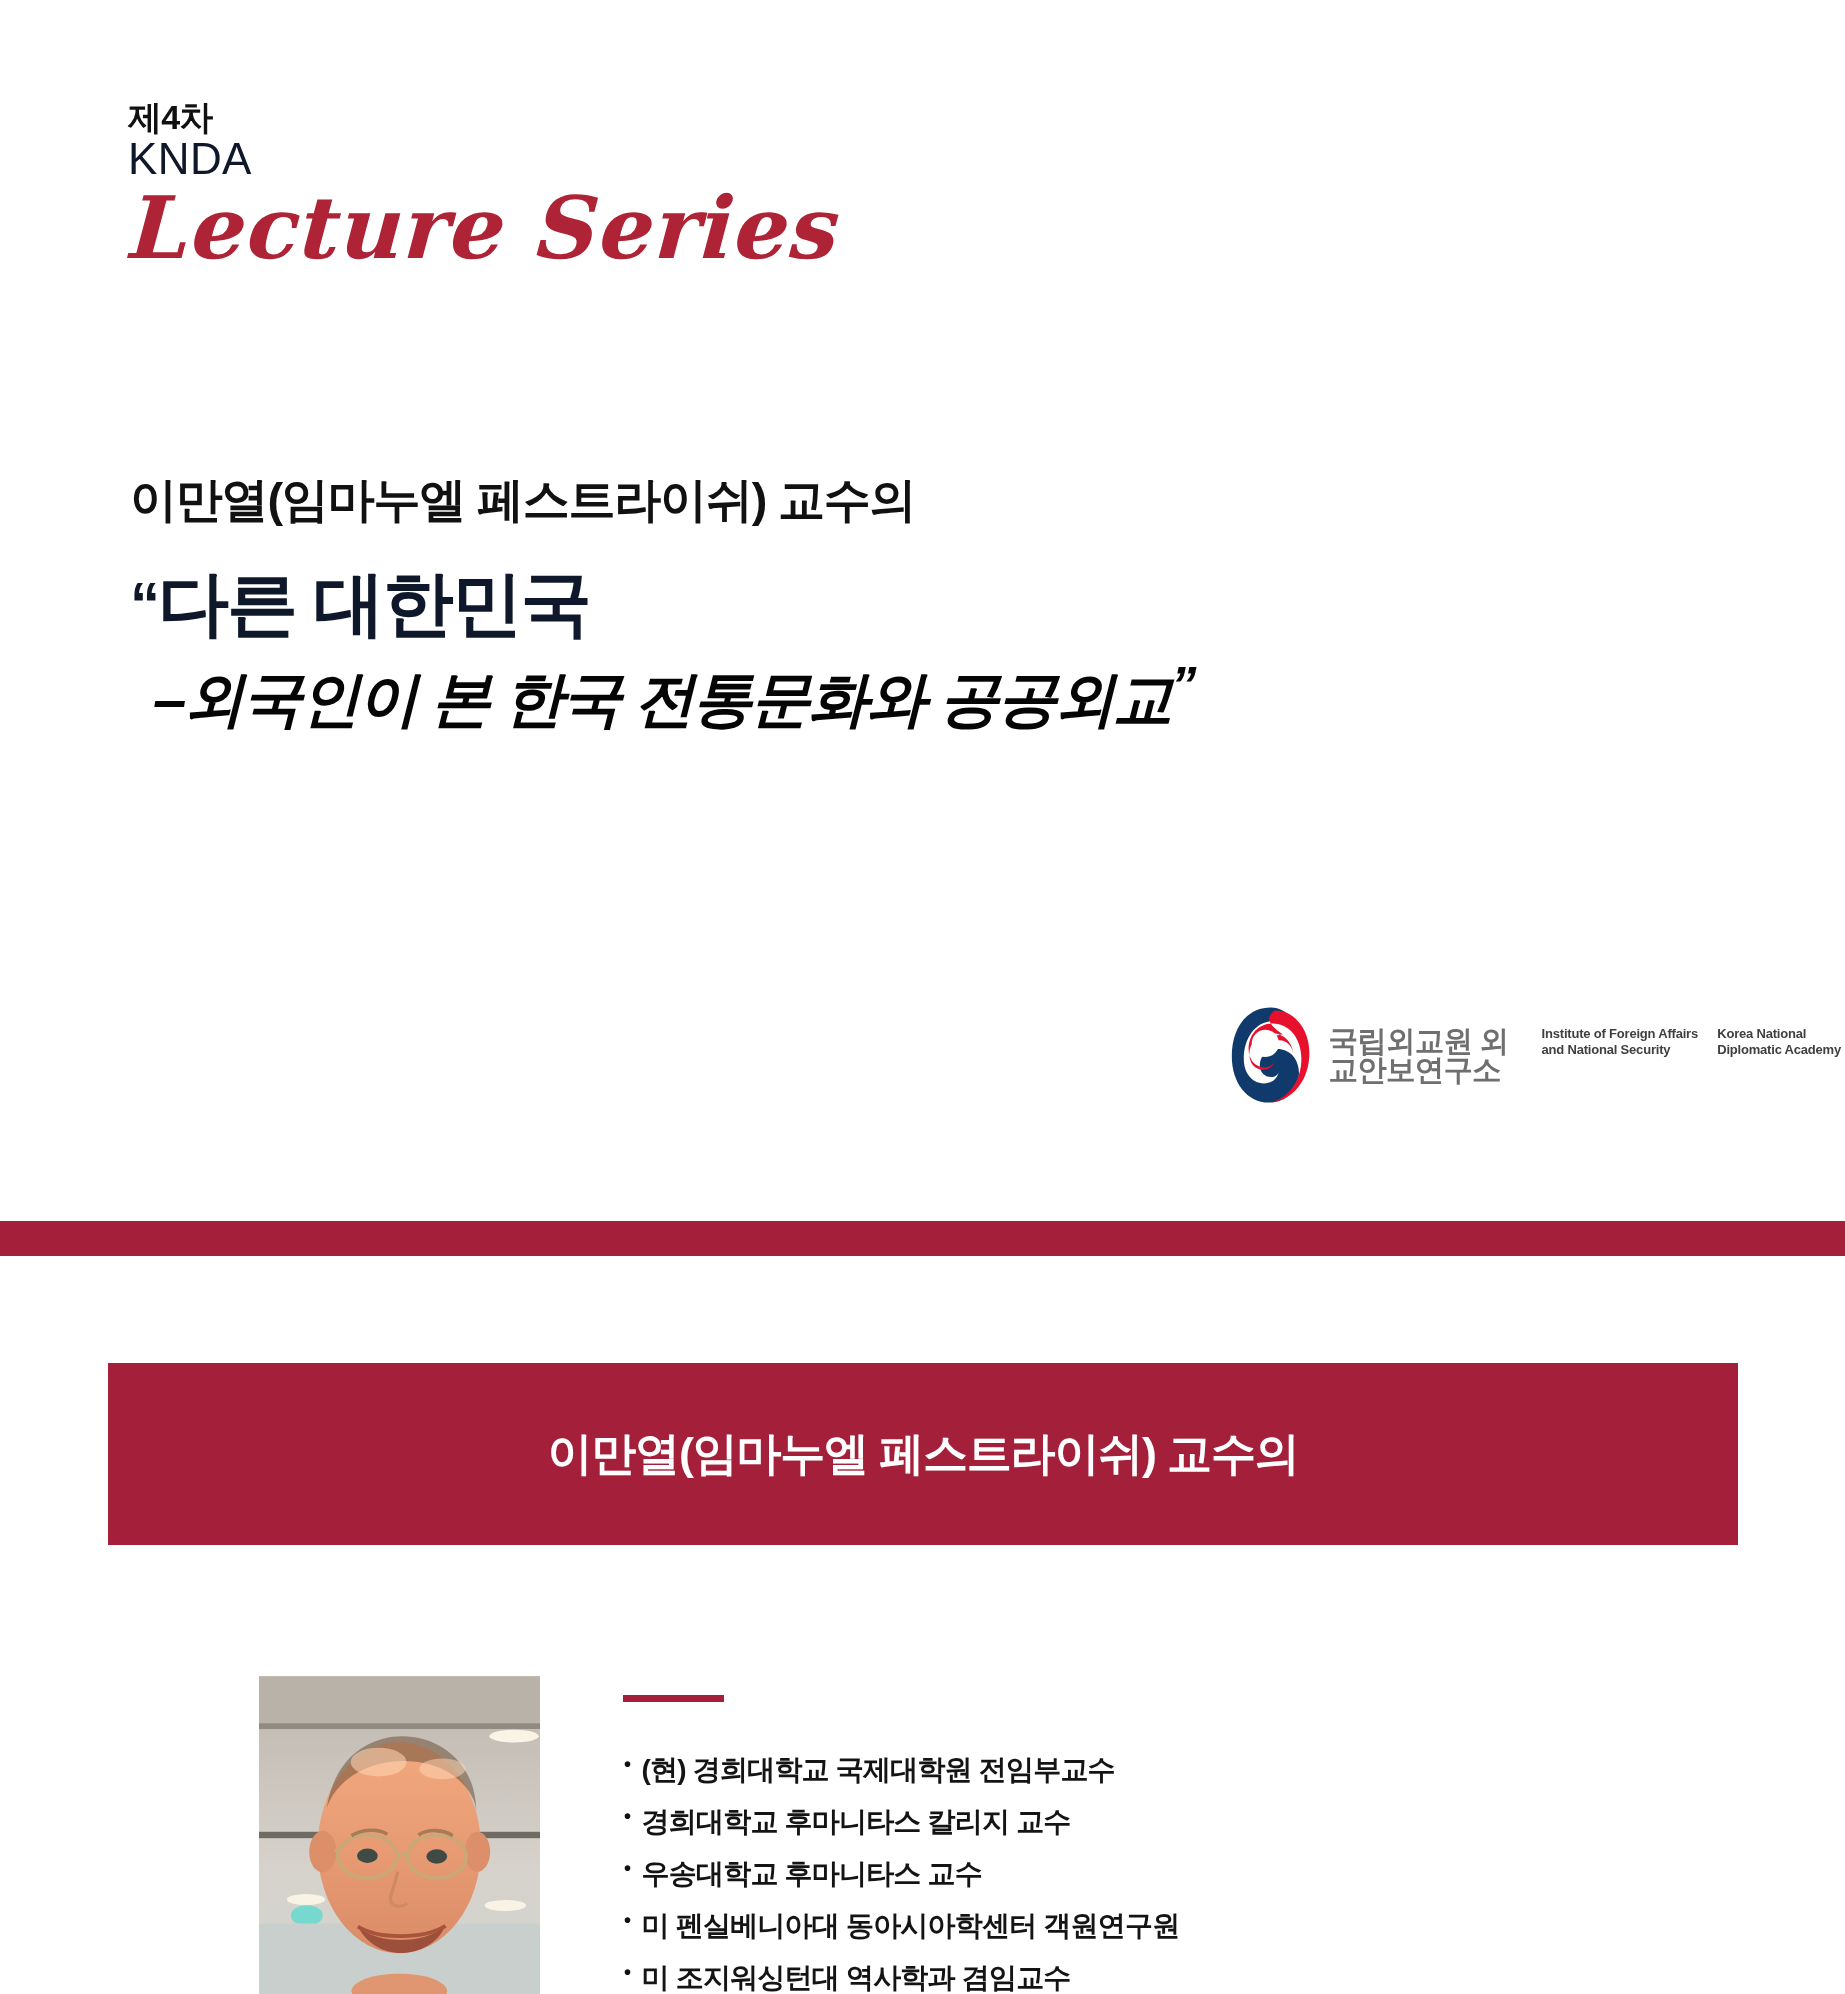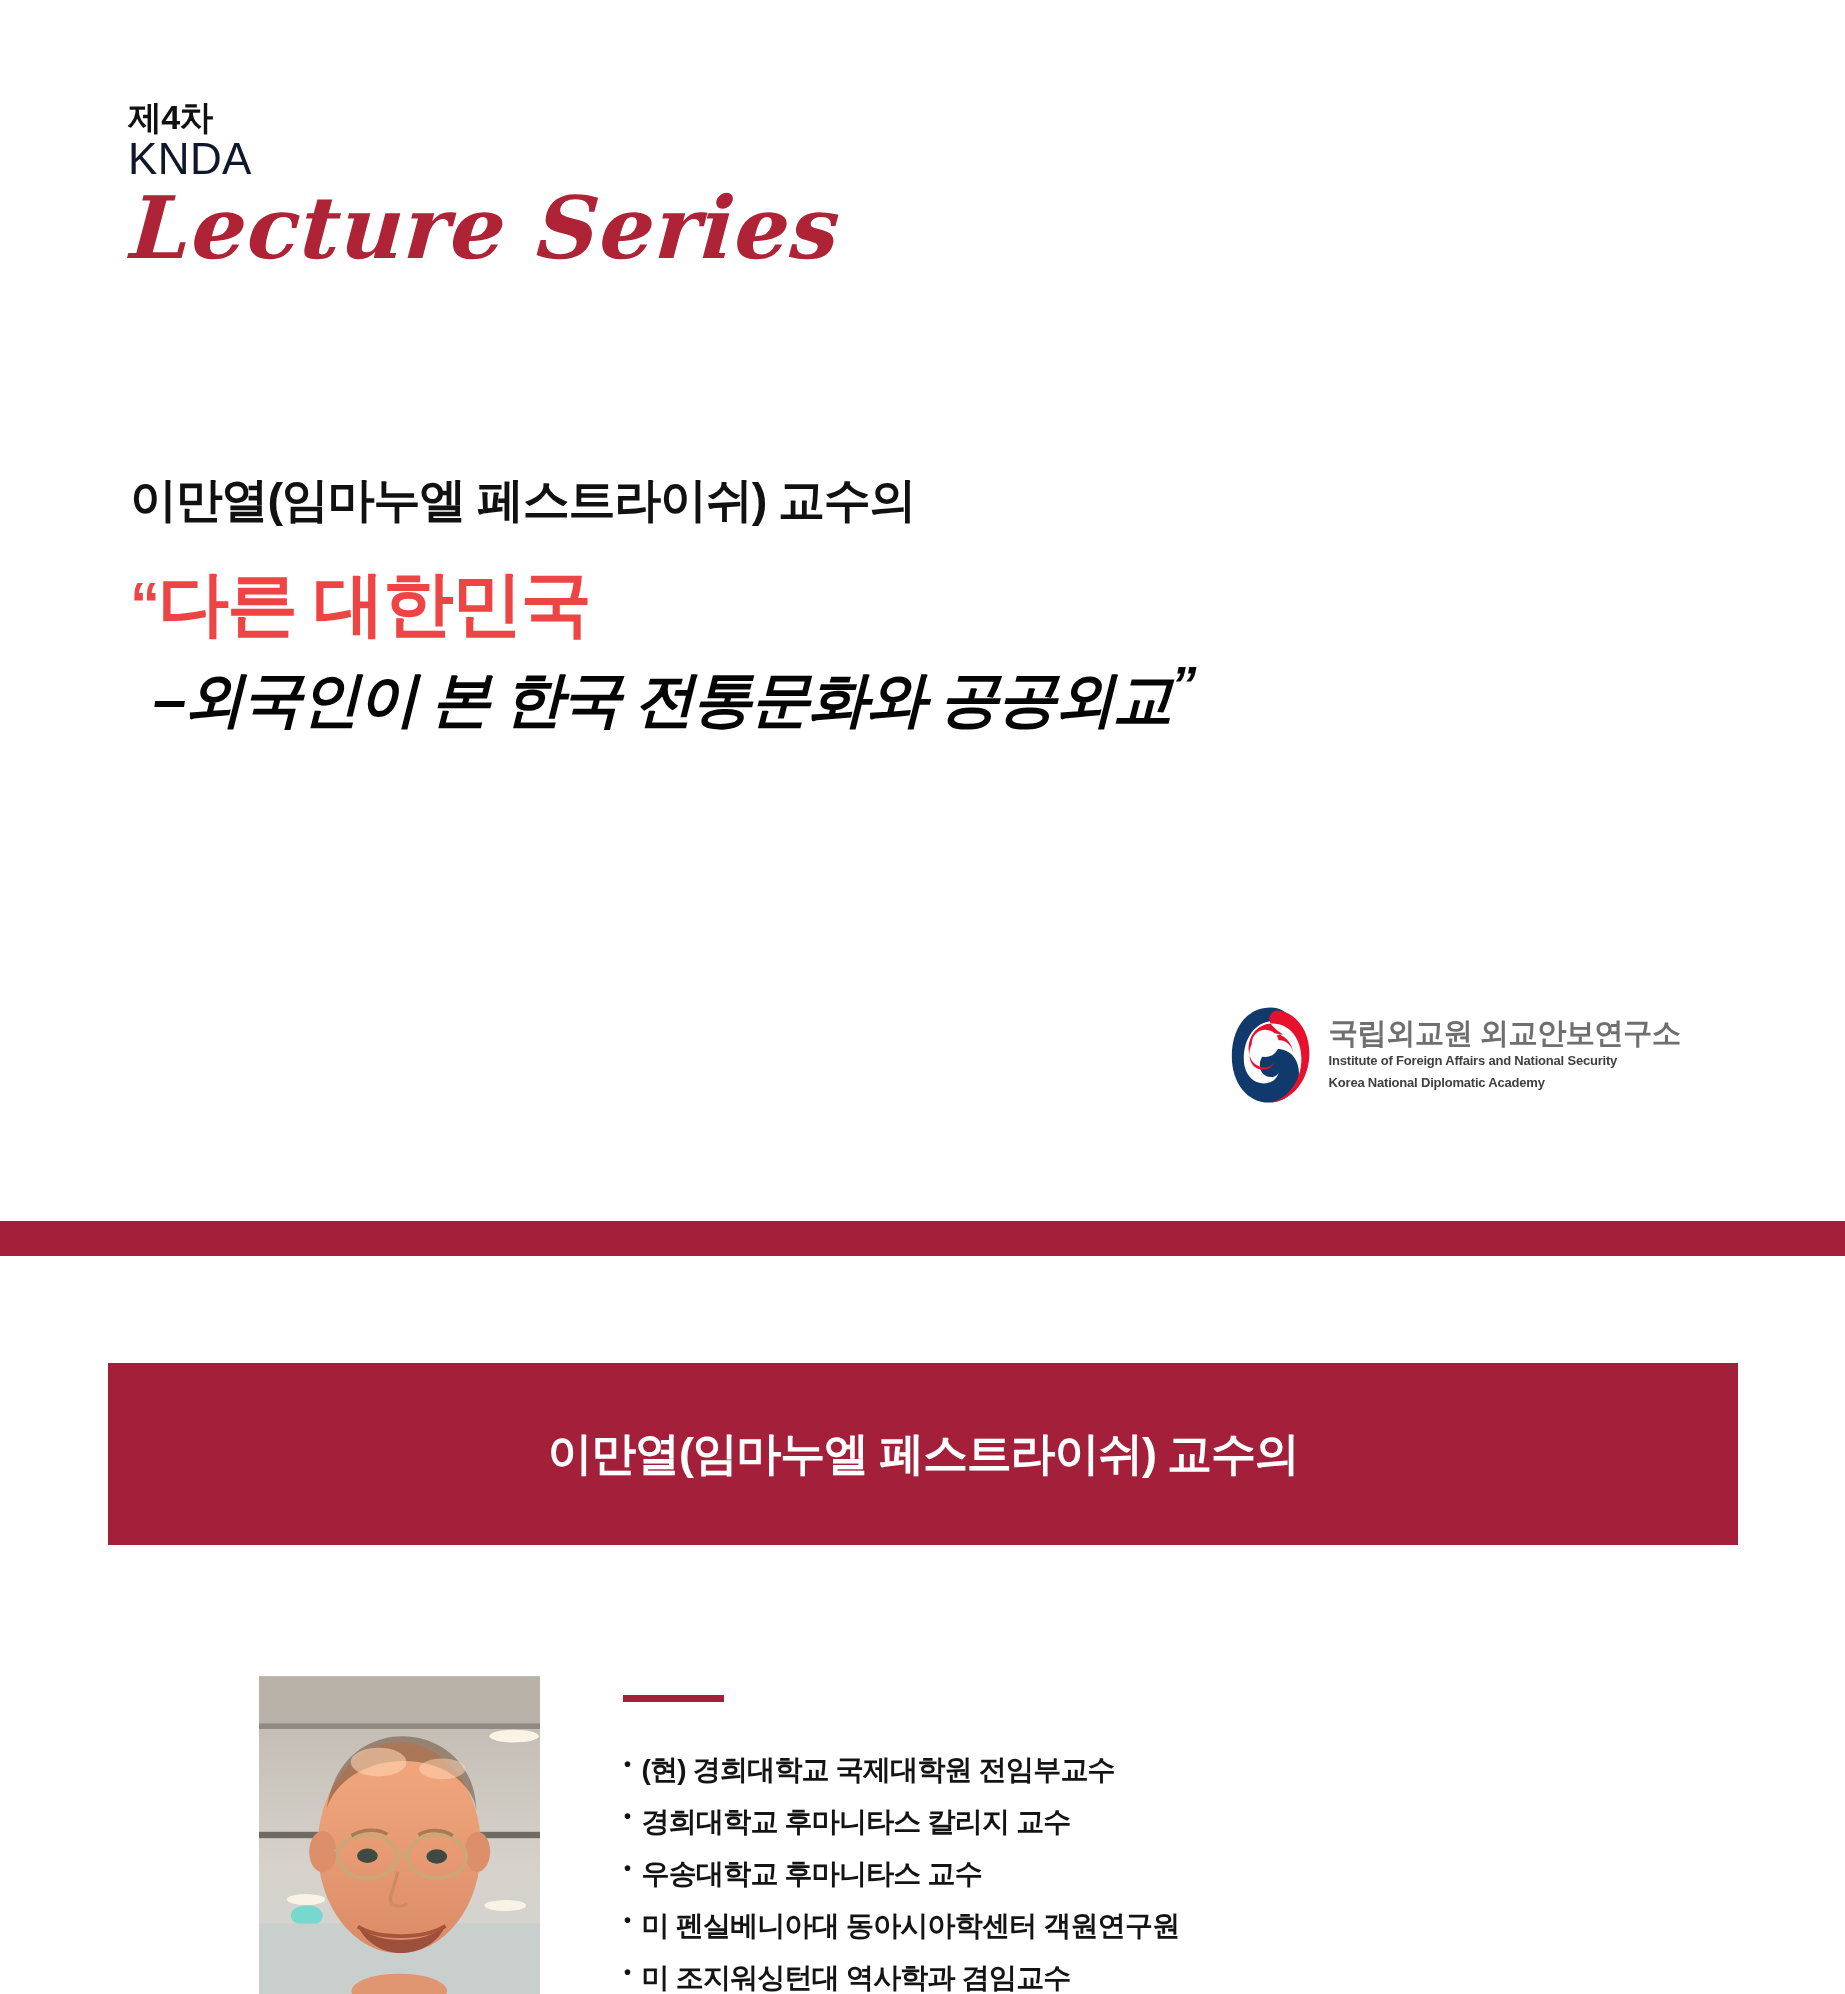--- a/index.html
+++ b/index.html
@@ -11,29 +11,29 @@
   .hdr{position:absolute;left:128px;top:100px;}
   .hdr-pre{font-size:34px;font-weight:700;color:#111;letter-spacing:-0.8px;line-height:1.0;}
   .hdr-knda{font-size:44px;font-weight:400;color:#0f172a;letter-spacing:0.4px;line-height:1.12;
             font-family:"Liberation Sans","DejaVu Sans",sans-serif;}
   .hdr-lec{font-size:86px;font-weight:700;color:#AE2335;line-height:1.05;
            font-family:"DejaVu Serif",serif;font-style:italic;letter-spacing:0.8px;
            transform:skewX(-4deg);transform-origin:left bottom;}
   
   .mt{position:absolute;left:130px;top:471px;}
   .mt-sub{font-size:47px;font-weight:700;color:#111;letter-spacing:-1.2px;line-height:1.25;}
-  .mt-main{font-size:71px;font-weight:800;color:#ef4444;letter-spacing:-2px;line-height:1.22;margin-top:31px;}
+  .mt-main{font-size:71px;font-weight:800;color:#0f172a;letter-spacing:-2px;line-height:1.22;margin-top:31px;}
   .mt-main .q{font-size:60px;vertical-align:0.06em;}
   .mt-line2{font-size:60px;font-weight:800;color:#050505;letter-spacing:-2px;line-height:1.22;
             margin-top:8px;padding-left:23px;font-style:italic;}
   .mt-line2 .q{font-size:51px;vertical-align:0.34em;}
   
   .logo{position:absolute;left:1227px;top:1005px;display:flex;align-items:center;gap:13.6px;}
   .logo-mark{width:88px;height:100px;flex:0 0 auto;}
-  .logo-txt{display:flex;flex-direction:column;gap:5px;}
+  .logo-txt{display:flex;flex-direction:row;gap:5px;}
   .logo-kr{font-size:29.5px;font-weight:700;color:#6f6f6f;letter-spacing:-0.8px;line-height:1;}
   .logo-en1,.logo-en2{font-size:13px;font-weight:700;color:#404040;letter-spacing:-0.2px;line-height:1.3;}
   
   .divider{position:absolute;left:0;top:1221px;width:1845px;height:35px;background:#A4203A;}
   
   .banner{position:absolute;left:108px;top:1363px;width:1630px;height:182px;background:#A4203A;
           display:flex;flex-direction:column;align-items:center;justify-content:center;gap:7.2px;}
   .banner-l1{font-size:45px;font-weight:700;color:#fff;letter-spacing:-1.2px;line-height:1.1;}
   .banner-l2{font-size:43px;font-weight:700;color:#fff;letter-spacing:-1.2px;line-height:1.1;}
   .banner-l2 .q{font-size:37px;}

